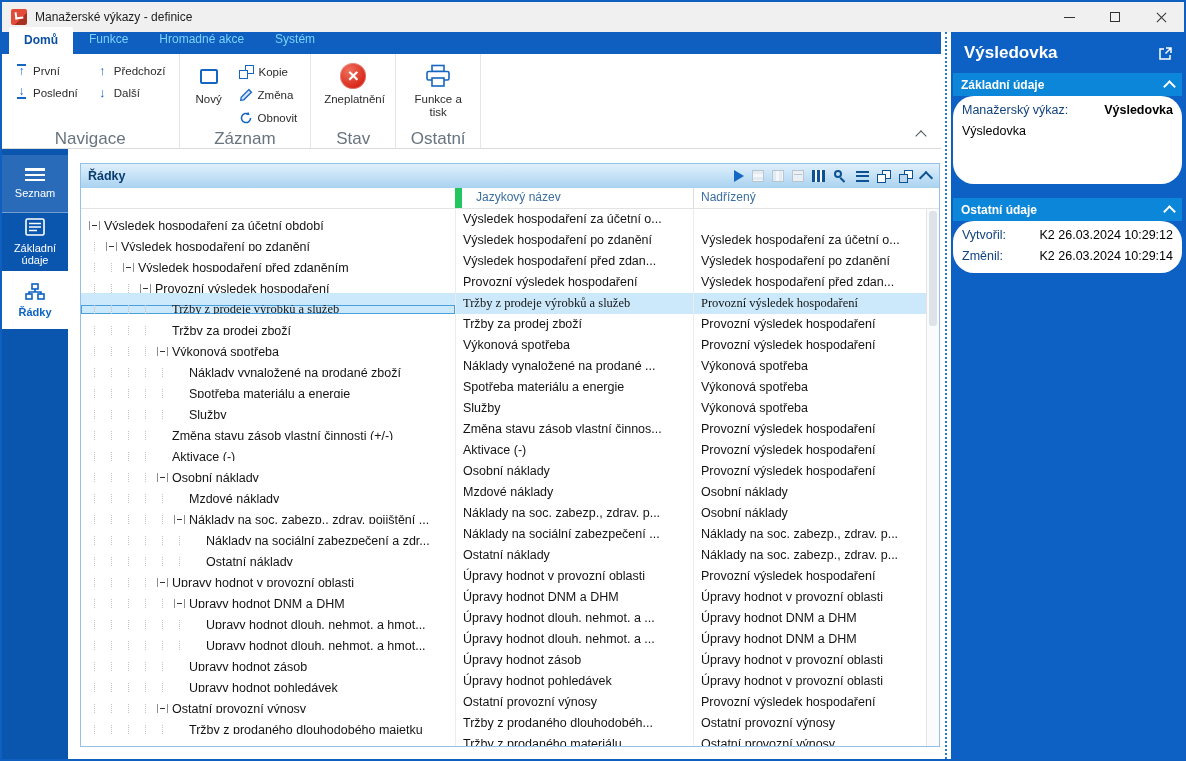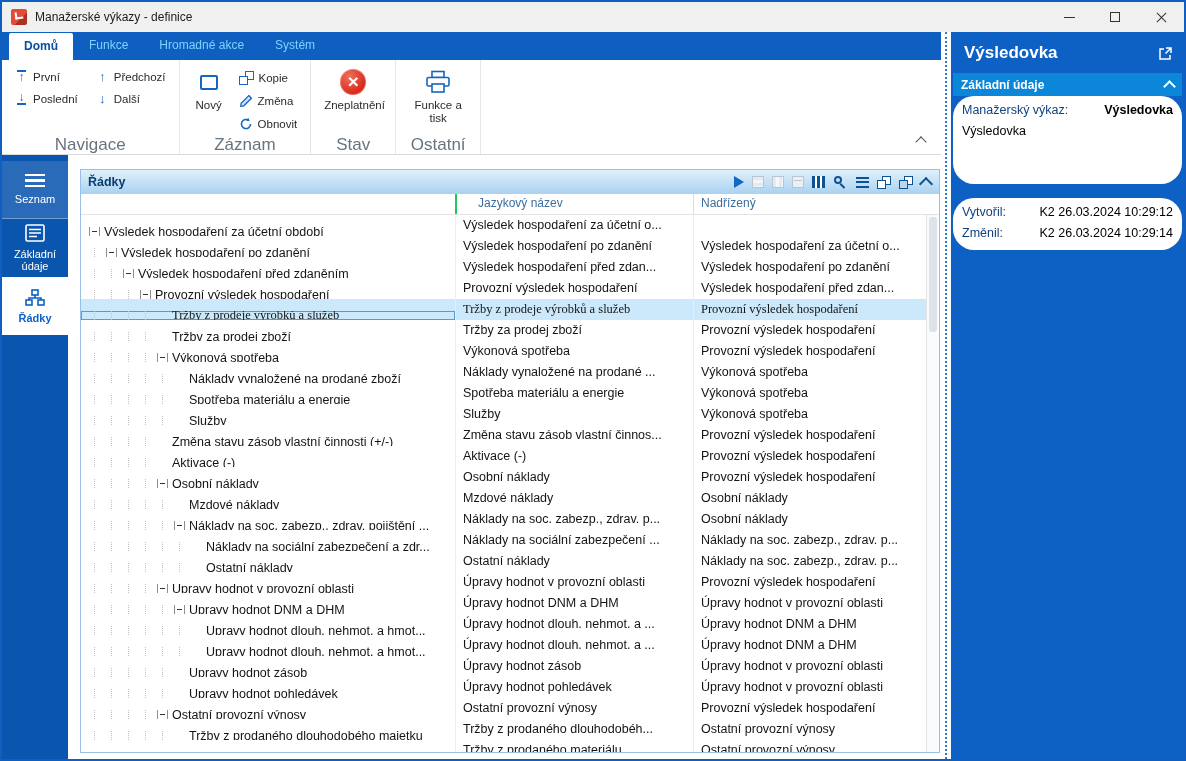--- a/index.html
+++ b/index.html
@@ -17,21 +17,21 @@
   .wbtn{width:46px;height:30px;display:flex;align-items:center;justify-content:center;position:relative;}
   .wb-min::after{content:"";width:11px;border-top:1.2px solid #333;}
   .wb-max::after{content:"";width:10px;height:10px;border:1.2px solid #333;box-sizing:border-box;}
   .wb-close::before,.wb-close::after{content:"";position:absolute;width:13px;border-top:1.3px solid #333;}
   .wb-close::before{transform:rotate(45deg);}
   .wb-close::after{transform:rotate(-45deg);}
 
   
   .main{position:absolute;left:0;top:30px;bottom:0;width:939px;display:flex;flex-direction:column;background:#fff;}
 
-  .tabbar{height:28px;background:#0e5fc0;display:flex;align-items:flex-end;padding-left:7px;gap:1px;flex:none;}
+  .tabbar{height:22px;background:#0e5fc0;display:flex;align-items:flex-end;padding-left:7px;gap:1px;flex:none;}
   .tab{height:30px;line-height:30px;padding:0 15px;color:#7dd3fc;font-size:12px;}
   .tab.active{background:#fff;color:#0a4fa0;font-weight:bold;height:27px;line-height:27px;border-radius:2px 2px 0 0;}
 
   .ribbon{height:94px;background:#fff;border-bottom:1px solid #dadada;display:flex;position:relative;flex:none;}
   .rgroup{display:flex;flex-direction:column;border-right:1px solid #e6e6e6;padding:4px 6px 0;box-sizing:border-box;}
   .rg-body{flex:1;display:flex;align-items:flex-start;}
   .rg-label{height:18px;line-height:18px;text-align:center;font-size:17px;color:#68747f;}
   .nav-grid{display:grid;grid-template-columns:auto auto;grid-auto-rows:22px;column-gap:4px;padding-top:2px;}
   .sbtn{display:flex;align-items:center;gap:5px;height:21px;padding:0 7px;font-size:11.5px;color:#2b2b2b;white-space:nowrap;}
   .bigbtn{display:flex;flex-direction:column;align-items:center;gap:3px;padding:4px 7px 0;font-size:11.5px;color:#2b2b2b;min-width:46px;}
@@ -85,21 +85,21 @@
   .tb-menu{width:13px;height:11px;background:repeating-linear-gradient(to bottom,#0d5292 0 2px,transparent 2px 4.5px);}
   .tb-new-window,.tb-duplicate-window{position:relative;width:14px;height:13px;}
   .tb-new-window::before,.tb-duplicate-window::before{content:"";position:absolute;right:0;top:0;width:9px;height:9px;border:1.5px solid #0d5292;background:#fff;box-sizing:border-box;}
   .tb-new-window::after,.tb-duplicate-window::after{content:"";position:absolute;left:0;bottom:0;width:9px;height:9px;border:1.5px solid #0d5292;background:#fff;box-sizing:border-box;}
   .tb-duplicate-window::after{background:#bcd6ee;}
   .tb-collapse{width:8px;height:8px;border-top:2px solid #0d5292;border-right:2px solid #0d5292;transform:rotate(-45deg);margin-top:4px;}
   .tb-disabled{opacity:.9;}
 
   .colheads{height:20px;display:flex;border-bottom:1px solid #e3e3e3;color:#3c6e9f;font-size:12px;flex:none;}
   .ch-tree{width:374px;flex:none;}
-  .ch-lang{width:238px;flex:none;border-left:2px solid #22c55e;padding-left:21px;line-height:19px;box-sizing:border-box;}
+  .ch-lang{width:238px;flex:none;border-left:7px solid #22c55e;padding-left:14px;line-height:19px;box-sizing:border-box;}
   .ch-parent{flex:1;border-left:1px solid #dcdcdc;padding-left:7px;line-height:19px;box-sizing:border-box;}
 
   .grid-body{flex:1;overflow:hidden;position:relative;}
   .grow{display:flex;height:21px;font-size:12.5px;color:#141414;}
   .grow.selected{background:#cbe9fb;font-family:Liberation Serif, serif;}
   .grow.selected .cell-tree{box-shadow:inset 0 0 0 1px #49a0dc;}
   .cell-tree{width:374px;flex:none;display:flex;align-items:center;padding-left:8px;box-sizing:border-box;overflow:hidden;white-space:nowrap;margin-top:12px;}
   .cell-lang{width:238px;flex:none;border-left:1px solid #ececec;line-height:21px;padding:0 7px;box-sizing:border-box;overflow:hidden;white-space:nowrap;}
   .cell-parent{flex:1;border-left:1px solid #ececec;line-height:21px;padding:0 7px;overflow:hidden;white-space:nowrap;}
   .indent{width:17px;height:21px;flex:none;position:relative;}
@@ -646,20 +646,24 @@
           <span class="flabel">Manažerský výkaz:</span>
           <span class="fvalue bold">Výsledovka</span>
         </div>
         <div class="desc-line">Výsledovka</div>
       </div>
     </div>
 
     <div class="rp-gap"></div>
 
     <div class="rp-sec">
+      <div class="rp-sec-head">
+        <span>Ostatní údaje</span>
+        <span class="sec-chev"></span>
+      </div>
       <div class="rp-sec-body">
         <div class="frow">
           <span class="flabel">Vytvořil:</span>
           <span class="fvalue">K2 26.03.2024 10:29:12</span>
         </div>
         <div class="frow">
           <span class="flabel">Změnil:</span>
           <span class="fvalue">K2 26.03.2024 10:29:14</span>
         </div>
       </div>

